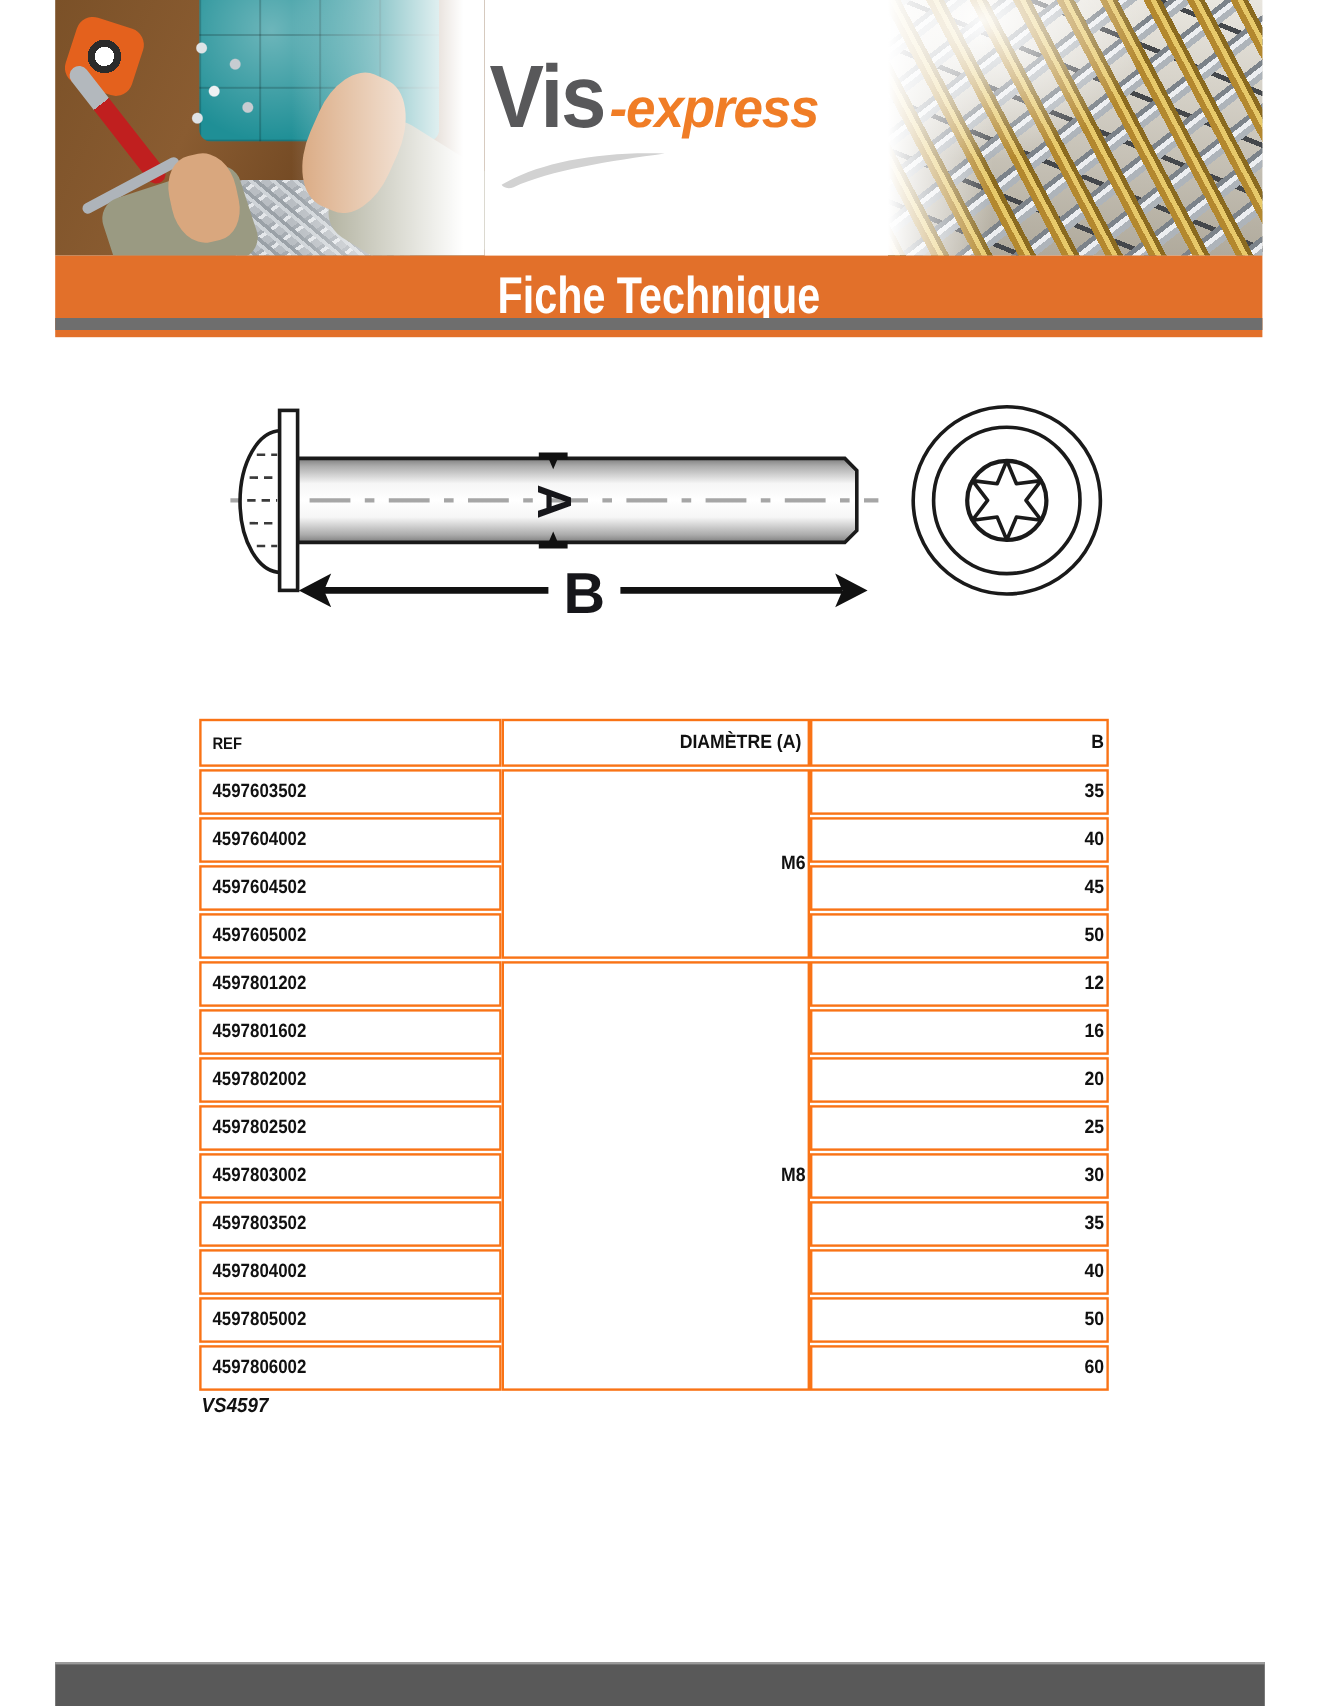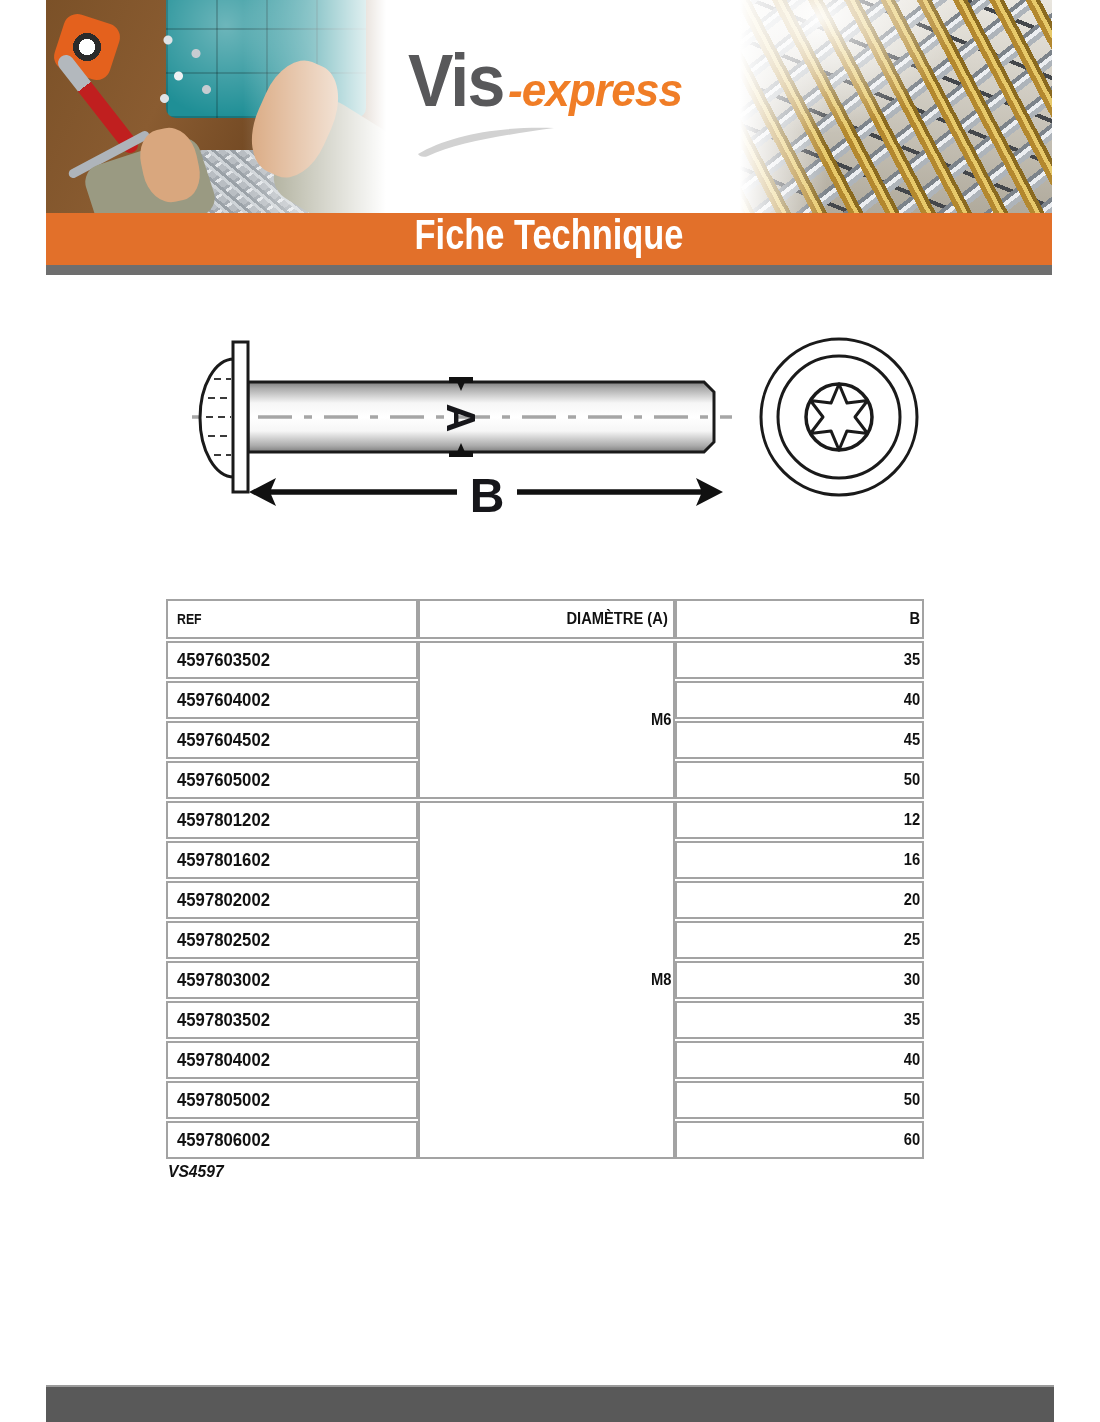--- a/index.html
+++ b/index.html
@@ -58,39 +58,39 @@
   
   .logo{position:absolute;left:408px;top:44px;width:300px;}
   .logo-line{display:flex;align-items:baseline;white-space:nowrap;}
   .logo-vis{font-size:74px;font-weight:bold;color:#58585A;letter-spacing:-2px;
     display:inline-block;transform:scaleX(.92);transform-origin:0 100%;line-height:1;}
   .logo-express{font-size:46px;font-style:italic;font-weight:bold;color:#F07D26;
     letter-spacing:-1px;display:inline-block;transform:scaleX(.96);transform-origin:0 100%;line-height:1;margin-left:-4px;}
   .logo-swoosh{display:block;margin:4px 0 0 6px;}
 
   
-  .banner{position:absolute;left:46px;top:213px;width:1006px;height:52px;background:#E2702A;
-    display:flex;align-items:flex-start;justify-content:center;}
+  .banner{position:absolute;left:46px;top:213px;width:1006px;height:68px;background:#E2702A;
+    display:flex;align-items:center;justify-content:center;}
   .banner-title{color:#fff;font-weight:bold;font-size:43px;line-height:1;letter-spacing:0px;
     display:inline-block;transform:scaleX(.8);transform-origin:50% 50%;white-space:nowrap;}
   .banner-divider{position:absolute;left:46px;top:265px;width:1006px;height:10px;background:#6E6E6E;}
 
   
   .diagram{position:absolute;left:150px;top:320px;width:800px;height:210px;}
   .diagram text{font-family:"Liberation Sans","DejaVu Sans",sans-serif;}
 
   
   .spec-table-wrap{position:absolute;left:166px;top:597px;}
   table.spec{border-collapse:separate;border-spacing:0 2px;table-layout:fixed;width:758px;}
-  table.spec th,table.spec td{border:2px solid #a3a3a3;background:#fff;overflow:hidden;}
+  table.spec th,table.spec td{border:2px solid #f97316;background:#fff;overflow:hidden;}
   table.spec th{height:34px;}
   table.spec td{height:32px;}
   .h-ref,.ref-cell{text-align:left;padding-left:9px;}
   .h-ref{font-size:14px;font-weight:bold;}
-  .ref-cell{font-size:19px;font-weight:bold;}
+  .ref-cell{font-size:16px;font-weight:bold;}
   .ref-cell span,.h-ref span{display:inline-block;transform:scaleX(.88);transform-origin:0 50%;white-space:nowrap;}
   .h-dia,.h-b,.dia-cell,.b-cell{text-align:right;font-weight:bold;font-size:16px;vertical-align:middle;}
   .h-dia span,.h-b span,.dia-cell span,.b-cell span{display:inline-block;transform:scaleX(.92);white-space:nowrap;}
 
   
   .footnote{position:absolute;left:168px;top:1162px;font-size:17px;font-weight:bold;font-style:italic;
     display:inline-block;transform:scaleX(.92);transform-origin:0 0;}
   .footer-bar{position:absolute;left:46px;top:1385px;width:1008px;height:37px;background:#595959;
     border-top:2px solid #9b9b9b;}
 </style>

